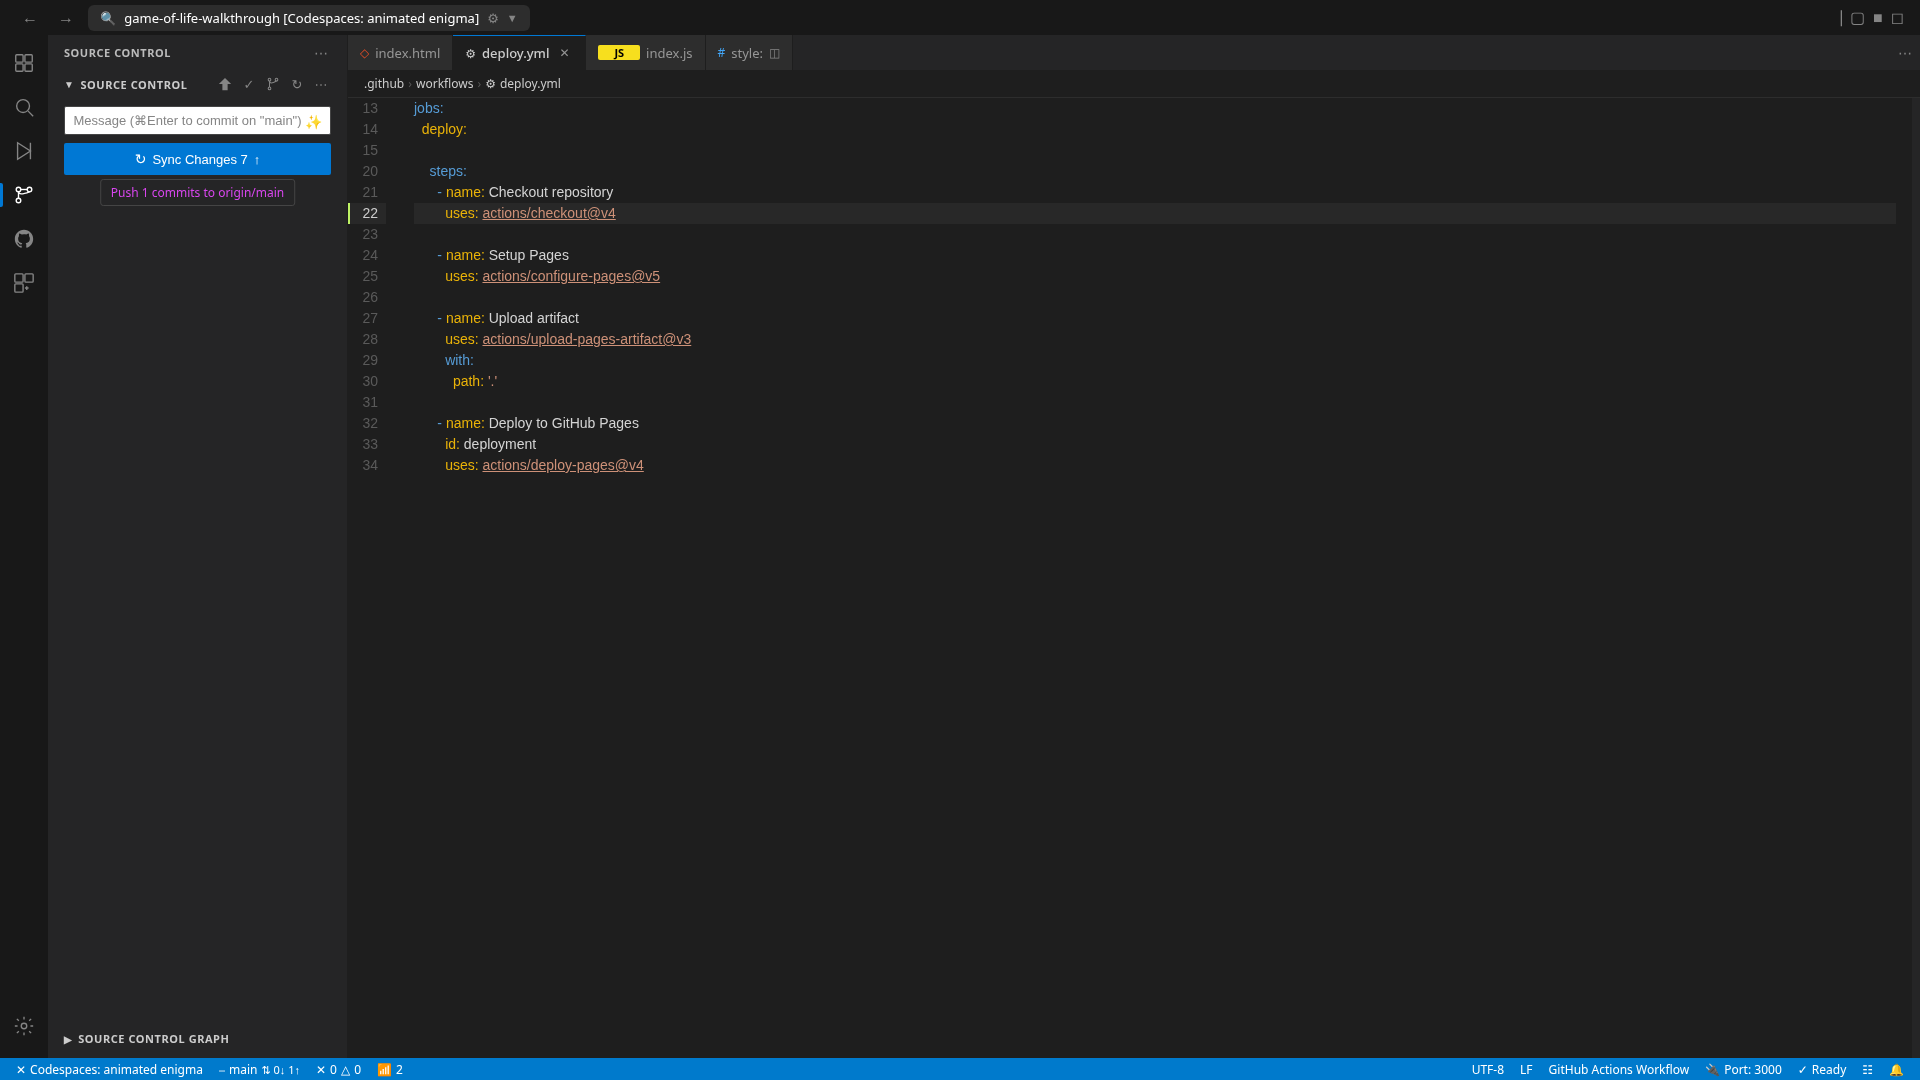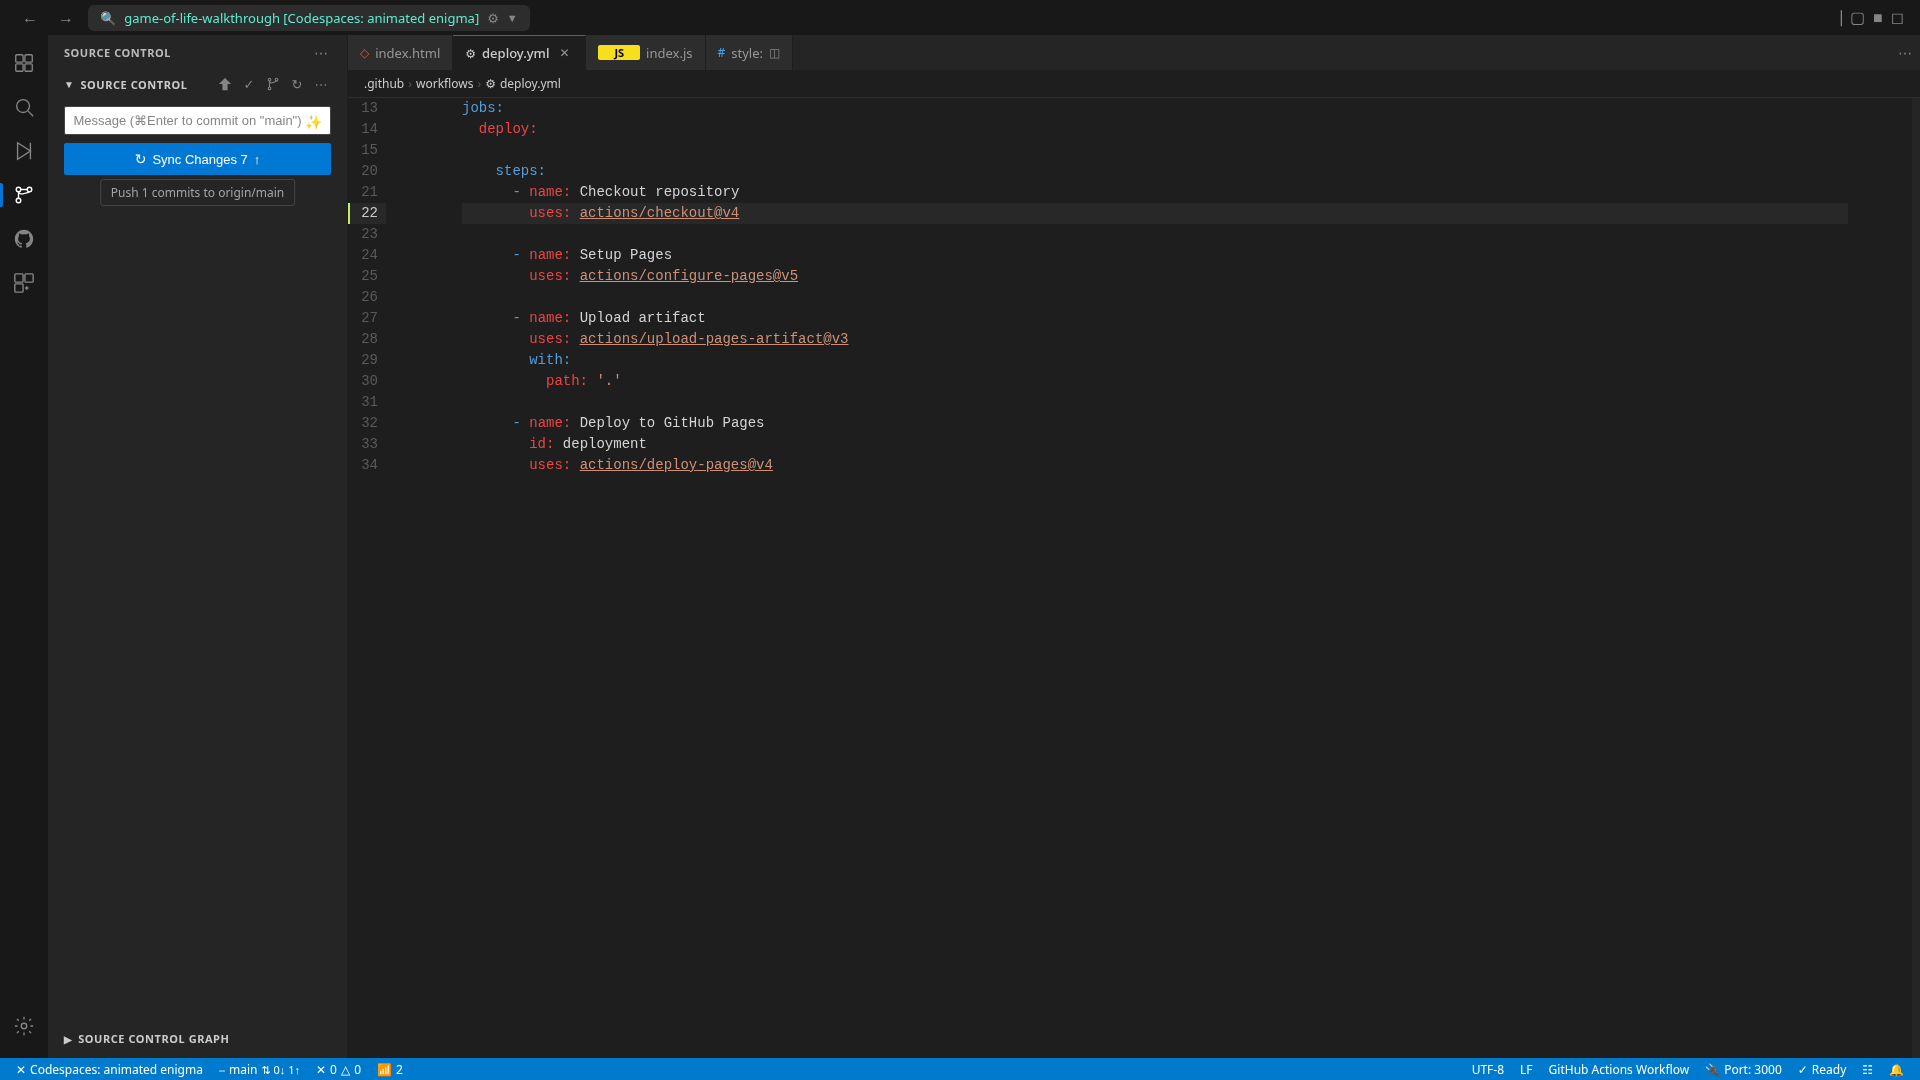--- a/index.html
+++ b/index.html
@@ -223,21 +223,21 @@
       width: calc(100% - 16px);
     }
 
     .tooltip {
       position: absolute;
       top: calc(100% + 4px);
       left: 50%;
       transform: translateX(-50%);
       background: #252526;
       border: 1px solid #454545;
-      color: #a3a3a3;
+      color: #d946ef;
       font-size: 12px;
       padding: 4px 10px;
       border-radius: 3px;
       white-space: nowrap;
       z-index: 100;
       pointer-events: none;
       text-align: right;
     }
     .sync-button-wrapper {
       position: relative;
@@ -344,24 +344,23 @@
       border-bottom: 1px solid #2d2d2d;
     }
     .breadcrumb-sep { color: #555; }
     .breadcrumb-item { color: #cccccc; cursor: pointer; }
 
     
     .code-editor {
       flex: 1;
       display: flex;
       overflow: hidden;
-      font-family: Liberation Mono, monospace;
+      font-family: Liberation Sans, sans-serif;
       font-size: 14px;
       line-height: 21px;
-      gap: 48px;
     }
     .line-numbers {
       width: 50px;
       background: #1e1e1e;
       color: #5a5a5a;
       text-align: right;
       padding-right: 12px;
       padding-top: 0;
       user-select: none;
       flex-shrink: 0;
@@ -382,21 +381,21 @@
     .code-line {
       height: 21px;
       display: flex;
       align-items: center;
       white-space: pre;
     }
 
     
     .kw { color: #569cd6; }
     .str { color: #ce9178; }
-    .prop { color: #ef4444; }
+    .prop { color: #eab308; }
     .url { color: #ce9178; text-decoration: underline; }
     .dash { color: #569cd6; }
     .val { color: #d4d4d4; }
 
     
     .scrollbar-hint {
       width: 8px;
       background: #252526;
     }
 
@@ -425,21 +424,21 @@
   </style>
 </head>
 <body>
 
 <div class="titlebar">
   <div class="titlebar-nav">
     <button>←</button>
     <button>→</button>
     <div class="titlebar-center">
       <span style="color:#858585;font-size:13px;">🔍</span>
-      <span style="color:#5eead4;font-size:13px;">game-of-life-walkthrough [Codespaces: animated enigma]</span>
+      <span style="color:#ffffff;font-size:13px;">game-of-life-walkthrough [Codespaces: animated enigma]</span>
       <span style="color:#858585;font-size:13px;">⚙</span>
       <span style="color:#858585;font-size:11px;">▼</span>
     </div>
   </div>
   <div class="titlebar-right">
     <button style="color:#858585;font-size:16px;">⎹</button>
     <button style="color:#858585;font-size:16px;">▢</button>
     <button style="color:#858585;font-size:16px;">■</button>
     <button style="color:#858585;font-size:16px;">◻</button>
   </div>

